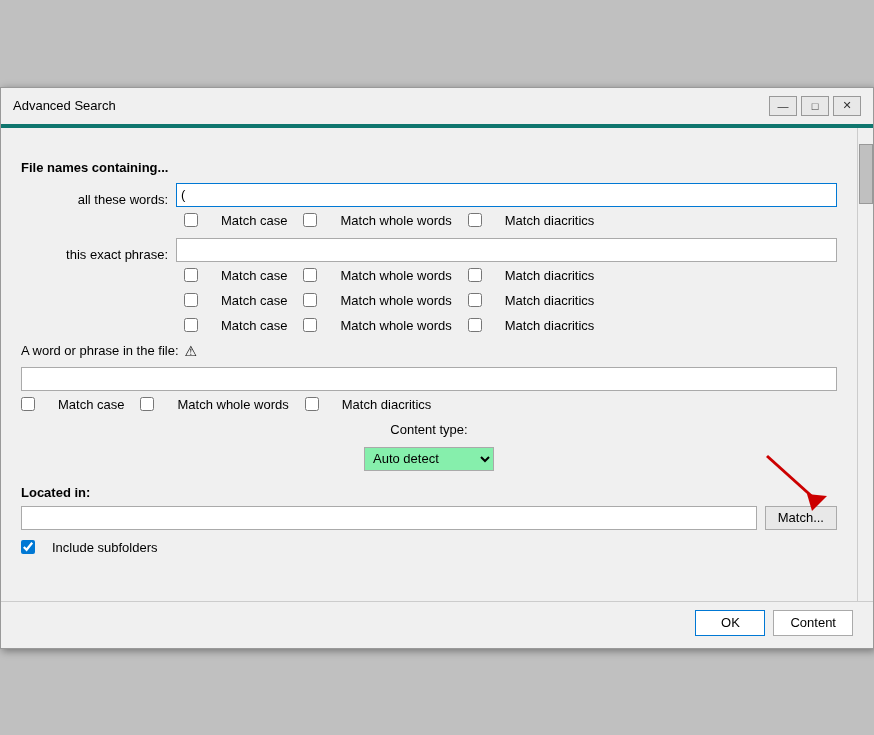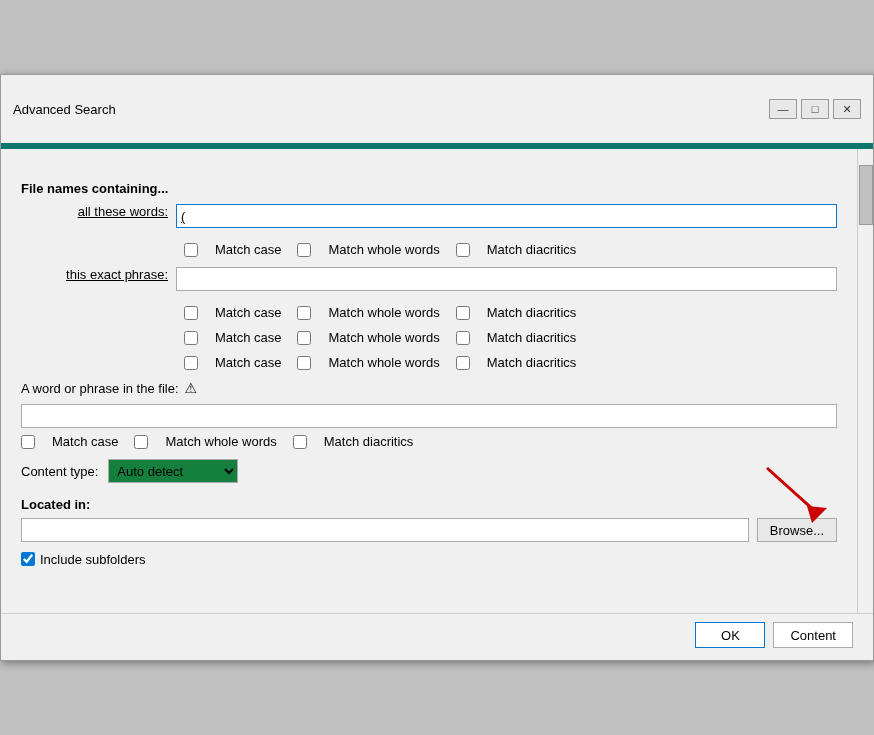--- a/index.html
+++ b/index.html
@@ -18,22 +18,22 @@
       width: 874px;
       background: #f0f0f0;
       border: 1px solid #999;
       box-shadow: 2px 2px 8px rgba(0,0,0,0.4);
       display: flex;
       flex-direction: column;
     }
 
     .title-bar {
       background: #f0f0f0;
-      border-bottom: 6px solid #0f766e;
-      padding: 24px 12px;
+      border-bottom: 4px solid #0f766e;
+      padding: 8px 12px;
       display: flex;
       align-items: center;
       justify-content: space-between;
       user-select: none;
     }
 
     .title-bar-title {
       font-size: 13px;
       font-weight: normal;
       color: #000;
@@ -87,23 +87,22 @@
 
     .section-title {
       font-weight: bold;
       font-size: 13px;
       margin-bottom: 8px;
       color: #000;
     }
 
     .field-row {
       display: flex;
-      align-items: flex-start;
-      margin-bottom: 14px;
-      text-decoration: underline;
+      align-items: flex-end;
+      margin-bottom: 6px;
     }
 
     .field-label {
       min-width: 155px;
       color: #000;
       font-size: 13px;
       text-align: right;
       padding-right: 8px;
     }
 
@@ -131,21 +130,21 @@
       display: flex;
       align-items: center;
       margin-left: 163px;
       margin-bottom: 10px;
       gap: 16px;
     }
 
     .checkbox-item {
       display: flex;
       align-items: center;
-      gap: 17px;
+      gap: 23px;
       cursor: pointer;
     }
 
     .checkbox-item input[type="checkbox"] {
       width: 14px;
       height: 14px;
       cursor: pointer;
     }
 
     .file-section-title {
@@ -180,33 +179,34 @@
       align-items: center;
       margin-bottom: 10px;
       gap: 16px;
     }
 
     .content-type-row {
       display: flex;
       align-items: center;
       gap: 10px;
       margin-bottom: 14px;
+      flex-direction: column;
     }
 
     .content-type-label {
       font-size: 13px;
       color: #000;
     }
 
     .content-type-select {
       font-size: 13px;
       height: 24px;
       padding: 2px 4px;
       border: 1px solid #aaa;
-      background: #15803d;
+      background: #86efac;
       min-width: 130px;
       cursor: pointer;
     }
 
     .located-section {
       margin-bottom: 10px;
     }
 
     .located-title {
       font-weight: bold;
@@ -236,21 +236,21 @@
       padding: 0 12px;
       border: 1px solid #aaa;
       background: #e8e8e8;
       font-size: 13px;
       cursor: pointer;
       white-space: nowrap;
     }
 
     .subfolder-row {
       display: flex;
-      gap: 5px;
+      gap: 17px;
       margin-bottom: 14px;
     }
 
     .subfolder-row input[type="checkbox"] {
       width: 14px;
       height: 14px;
       accent-color: #0078d4;
     }
 
     .subfolder-row label {
@@ -418,21 +418,21 @@
         <div class="located-title">Located in:</div>
         <div class="located-row">
           <input class="located-input" type="text" style="">
 
           <div class="arrow-overlay">
             <svg class="red-arrow" viewBox="0 0 80 70">
               <line x1="10" y1="10" x2="60" y2="55" stroke="#cc0000" stroke-width="3"></line>
               <polygon points="55,65 70,50 50,48" fill="#cc0000"></polygon>
             </svg>
           </div>
-          <button class="browse-btn">Browse...</button>
+          <button class="browse-btn">Match...</button>
         </div>
       </div>
 
       <div class="subfolder-row">
         <input type="checkbox" checked="" style="accent-color: rgb(0, 120, 212);">
         <label>Include subfolders</label>
       </div>
 
     </div>
 

